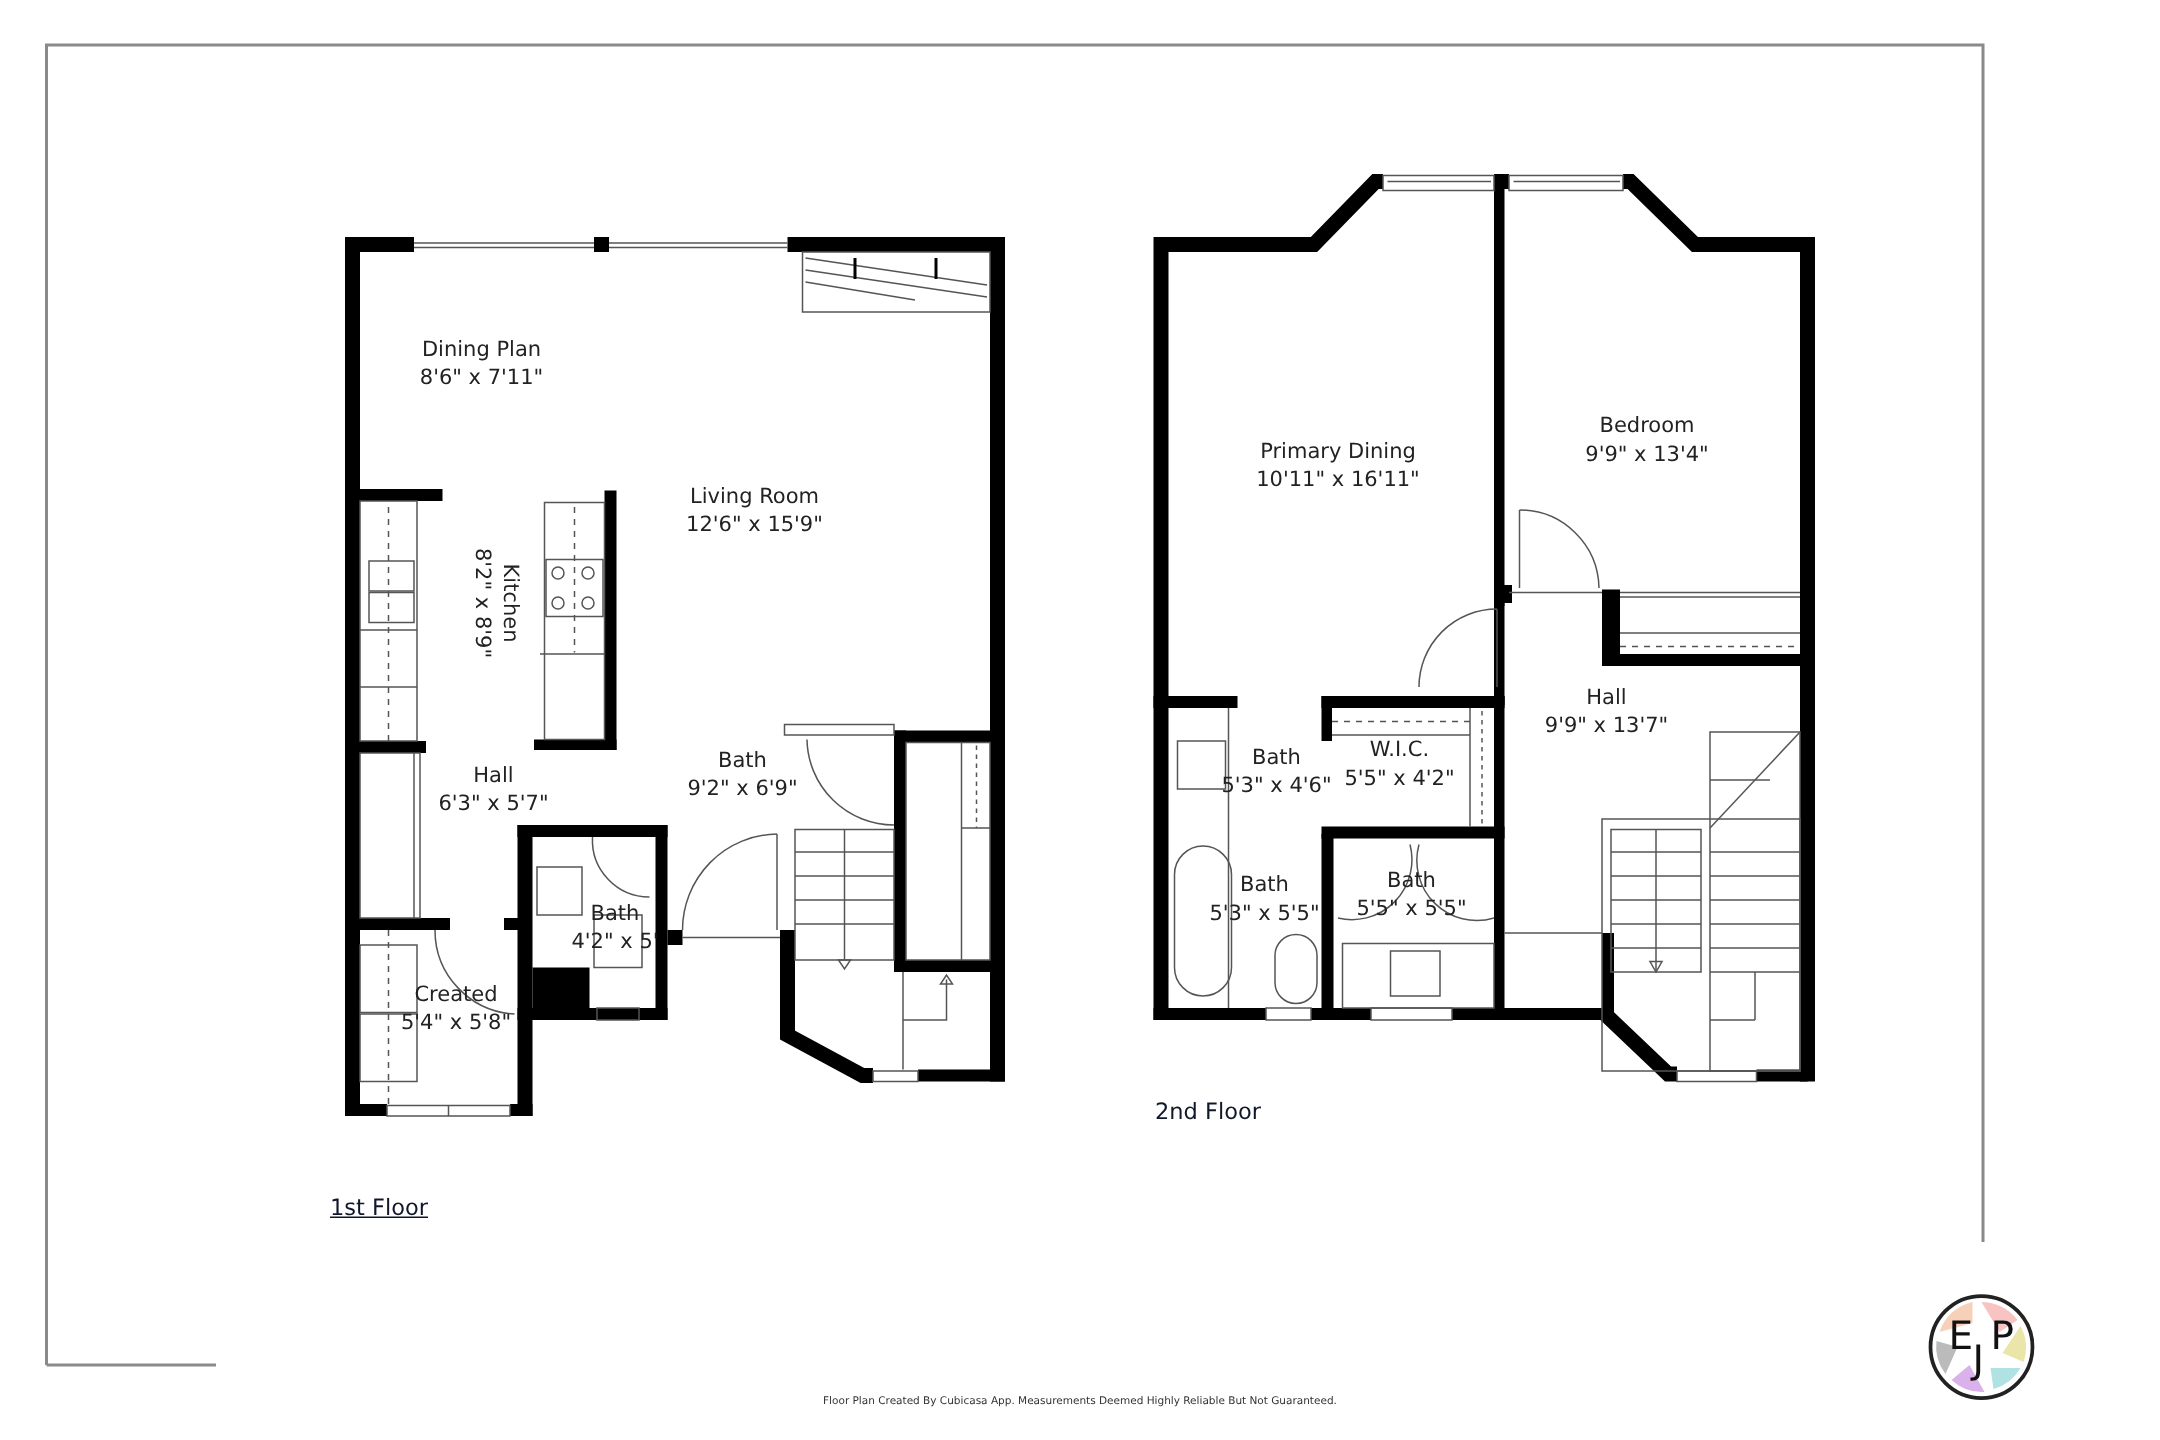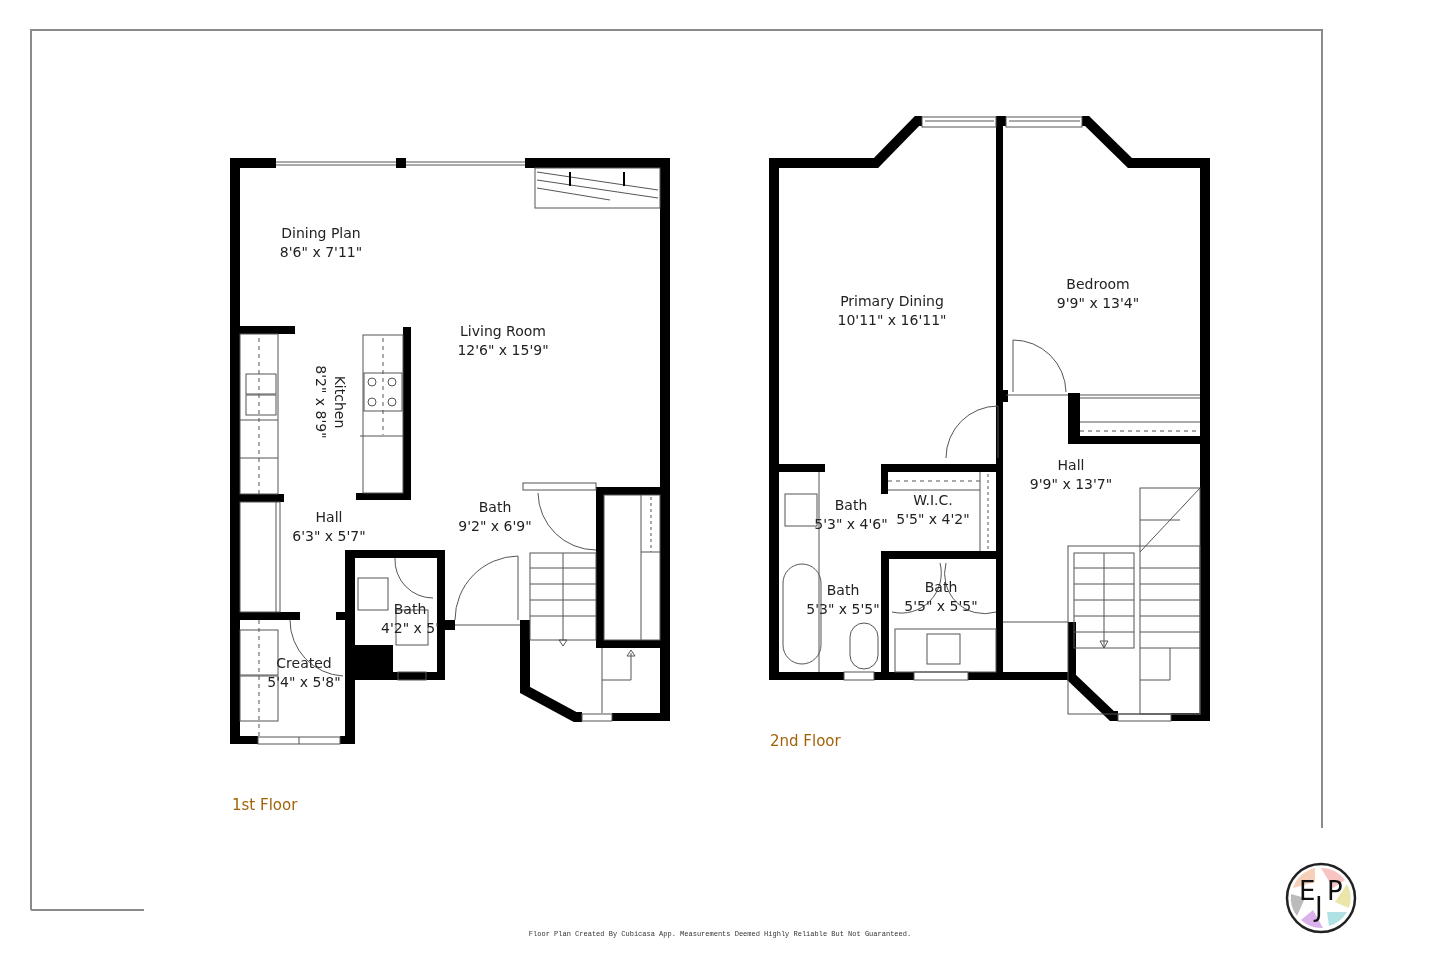--- a/index.html
+++ b/index.html
@@ -1,20 +1,20 @@
 <!DOCTYPE html>
 <html><head>
 <meta charset="utf-8">
 <style>
   html, body { margin:0; padding:0; background:#ffffff; }
   body { width:1440px; height:960px; position:relative; overflow:hidden; font-family:"DejaVu Sans", sans-serif; }
   #plan { position:absolute; left:0; top:0; }
   .lbl { position:absolute; color:#222; font-size:14px; text-align:center; line-height:19px; white-space:nowrap; transform:translateX(-50%); }
-  .floor-label { position:absolute; color:#a16207; font-size:15px; white-space:nowrap; }
-  .disclaimer { position:absolute; left:720px; top:930px; transform:translateX(-50%); font-size:7px; color:#333; white-space:nowrap;font-family:Liberation Mono, monospace; }
+  .floor-label { position:absolute; color:#0f172a; font-size:15px; white-space:nowrap; }
+  .disclaimer { position:absolute; left:720px; top:930px; transform:translateX(-50%); font-size:7px; color:#333; white-space:nowrap; }
   .logo { position:absolute; left:1285px; top:862px; width:72px; height:72px; }
 </style>
 </head>
 <body>
 
 <svg id="plan" width="1440" height="960" viewBox="0 0 1440 960" xmlns="http://www.w3.org/2000/svg">
 
   <g stroke="#8a8a8a" stroke-width="2" fill="none">
     <polyline points="31,910 31,30 1322,30 1322,828"></polyline>
     <line x1="31" y1="910" x2="144" y2="910"></line>
@@ -249,21 +249,21 @@
   <div>9'2" x 6'9"</div>
 </div>
 <div class="lbl" style="left:410px;top:600px;">
   <div>Bath</div>
   <div>4'2" x 5'</div>
 </div>
 <div class="lbl" style="left:304px;top:654px;">
   <div>Created</div>
   <div>5'4" x 5'8"</div>
 </div>
-<div class="floor-label" style="left:232px;top:796px;">1st Floor</div>
+<div class="floor-label" style="left:220px;top:796px;text-decoration:underline;">1st Floor</div>
 
 <div class="lbl" style="left:892px;top:292px;">
   <div>Primary Dining</div>
   <div>10'11" x 16'11"</div>
 </div>
 <div class="lbl" style="left:1098px;top:255px;margin-top:20px;">
   <div>Bedroom</div>
   <div>9'9" x 13'4"</div>
 </div>
 <div class="lbl" style="left:1071px;top:456px;">

